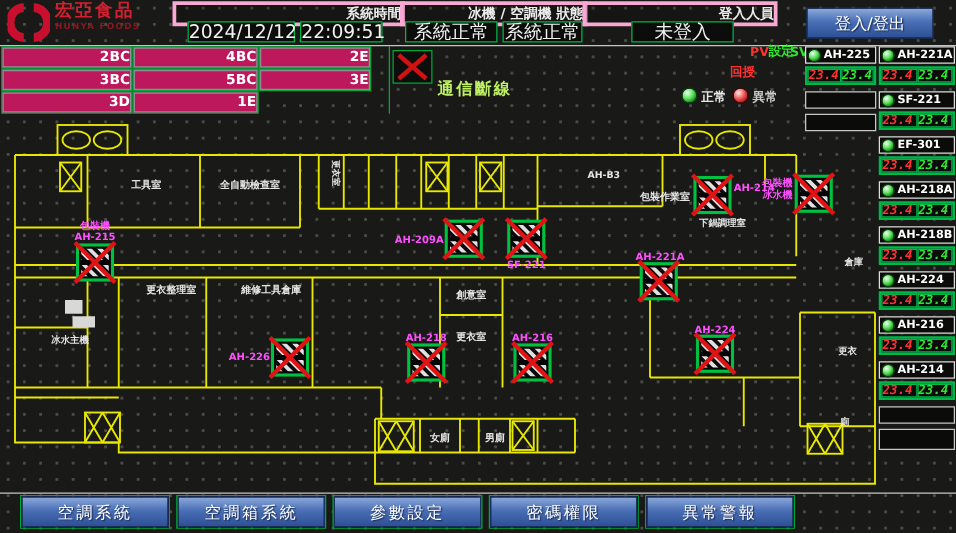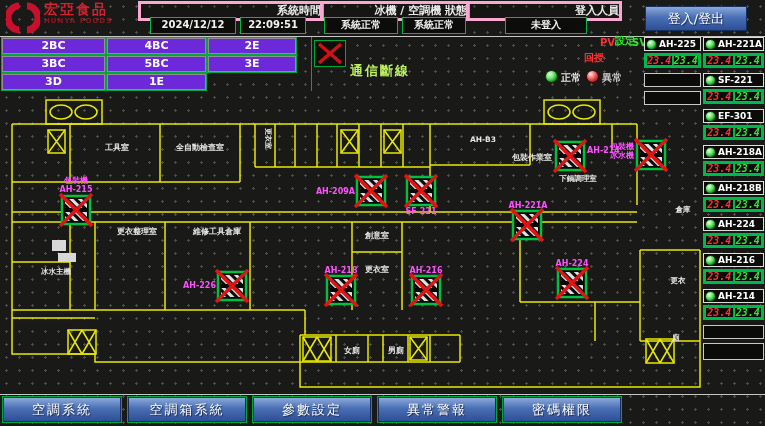--- a/index.html
+++ b/index.html
@@ -10,56 +10,56 @@
     background-size:13px 13px;
     font-family:"DejaVu Sans", sans-serif;
   }
   .abs{position:absolute}
   .hline{position:absolute;height:1px;background:#c6c6c6;left:0;width:765px}
   .vline-green{position:absolute;width:1px;background:#00a83a}
   
   .hcell{position:absolute;border:3px solid #f9a8d4;color:#ececec;font-size:11px;font-weight:bold;
          text-align:right;line-height:13px;background:rgba(0,0,0,.15)}
   .gval{position:absolute;border:1px solid #00b84a;background:#0c0c0a;color:#f2f2f2;
-        font-size:10px;font-weight:bold;text-align:center;line-height:14px}
+        font-size:15px;font-weight:normal;text-align:center;line-height:14px}
   .brand-cn{color:#d32030;font-size:14px;font-weight:bold;letter-spacing:2px;line-height:15px}
   .brand-en{color:#8a1822;font-size:7px;font-weight:bold;letter-spacing:1px}
   .blue-btn{
     background:linear-gradient(180deg,#8aa8da 0%,#4a6fb5 45%,#2d4f96 100%);
     border:1px solid #17315f;color:#fff;font-weight:normal;
     display:flex;align-items:center;justify-content:center;
     text-shadow:1px 1px 1px #1a2a50;cursor:pointer;
   }
   
   #floor-grid{position:absolute;left:2px;top:38px;display:grid;
     grid-template-columns:103px 99px 88px;grid-auto-rows:16px;gap:2px}
   .floor-btn{
     background:linear-gradient(180deg,#6e6e6a 0%,#3939357 40%,#2a2a27 100%);
-    background-color:#6d28d9;
+    background-color:#be185d;
     border:1px solid #8f8f8f;box-shadow:0 0 0 1px #00a83a;
-    color:#fff;font-size:11px;font-weight:bold;text-align:center;line-height:14px;cursor:pointer}
+    color:#fff;font-size:11px;font-weight:bold;text-align:right;line-height:14px;cursor:pointer}
   
   .led{width:11px;height:11px;border-radius:50%;flex:none;border:1px solid #0a3a12;
        background:radial-gradient(circle at 35% 30%,#f0fff0,#5ae05a 45%,#0b7a0b 80%,#033808)}
   .led.red{border-color:#3a0a0a;
        background:radial-gradient(circle at 35% 30%,#ffe9e9,#f05858 45%,#a51414 80%,#400404)}
   .lg-txt{position:absolute;font-size:10px;font-weight:bold;color:#e6e6e6}
   
   .ucol{position:absolute;top:37px}
   .unit-row{height:12px;border:1px solid #dedede;background:#0b0b09;display:flex;
             align-items:center;gap:2px;padding:0 1px;margin-bottom:2px;cursor:pointer}
   .unit-row .led{width:9px;height:9px}
   .unit-label{color:#fff;font-weight:bold;font-size:9px;white-space:nowrap}
   .val-box{height:11px;border:2px solid #00b84a;background:#0b0b09;display:flex;margin-bottom:5px}
   .val{flex:1;border:1px solid #00b84a;font-family:"DejaVu Sans Mono",monospace;
-       font-style:italic;font-weight:bold;font-size:10px;line-height:10px;text-align:center}
+       font-style:italic;font-weight:bold;font-size:10px;line-height:10px;}
   .pv{color:#ff3232}.sv{color:#2fe62f}
   .empty-box{height:12px;border:1px solid #c9c9c9;background:#0b0b09;margin-bottom:4px}
   
-  #nav{position:absolute;left:0;top:397px;width:765px;height:29px;display:flex;gap:7px;padding-left:3px;box-sizing:border-box}
+  #nav{position:absolute;left:0;top:397px;width:765px;height:29px;display:flex;gap:7px;padding-left:17px;box-sizing:border-box}
   .nav-btn{width:118px;height:25px;font-size:13px;box-shadow:0 0 0 1px #00a83a;letter-spacing:2px}
   
   .commx{position:absolute;border:1px solid #00a83a;background:#0d0d0b}
 </style>
 </head>
 <body>
 
 <div class="abs" style="left:0;top:0;width:765px;height:36px">
   <div class="abs" style="left:6px;top:2px;display:flex;gap:4px;align-items:flex-start">
     <svg width="34" height="32" viewBox="0 0 34 32">
@@ -321,15 +321,15 @@
   </div>
   <div class="empty-box" style="margin-top:2px"></div>
   <div class="empty-box" style="height:15px"></div>
 </div>
 
 <div class="hline" style="top:394px"></div>
 <div id="nav">
   <button class="blue-btn nav-btn">空調系統</button>
   <button class="blue-btn nav-btn">空調箱系統</button>
   <button class="blue-btn nav-btn">參數設定</button>
+  <button class="blue-btn nav-btn">密碼權限</button>
   <button class="blue-btn nav-btn">異常警報</button>
-  <button class="blue-btn nav-btn">密碼權限</button>
 </div>
 
 </body></html>

